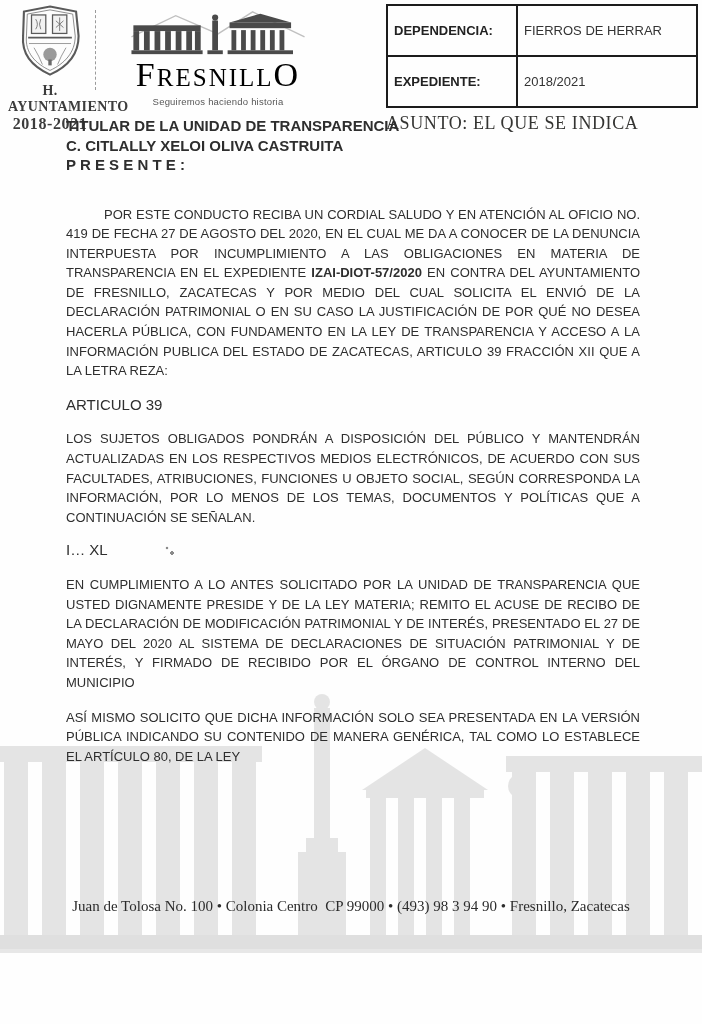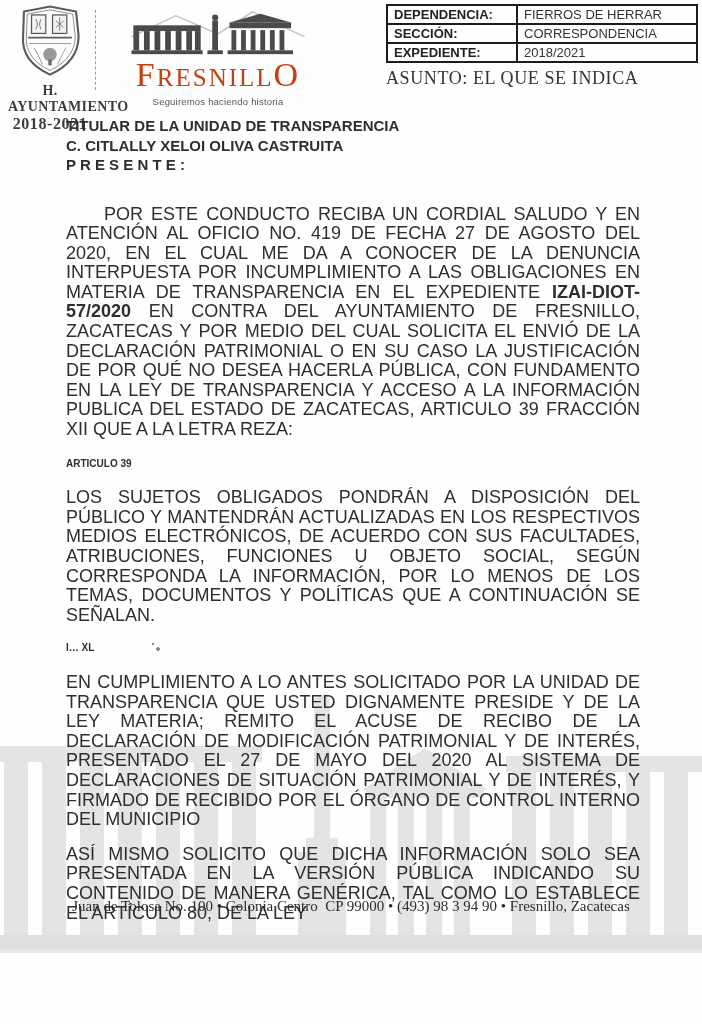--- a/index.html
+++ b/index.html
@@ -12,37 +12,37 @@
     color:#2e2e2e;
   }
 
   
   .crest{position:absolute;left:8px;top:4px;width:84px;text-align:center;}
   .crest-caption1{font-family:"Liberation Serif", serif;font-size:14px;font-weight:bold;letter-spacing:.4px;color:#3c3c3c;margin-top:1px;}
   .crest-caption2{font-family:"Liberation Serif", serif;font-size:16px;font-weight:bold;letter-spacing:.6px;color:#3c3c3c;}
   .header-divider{position:absolute;left:95px;top:10px;height:80px;border-left:1px dashed #9b9b9b;}
 
   .logo{position:absolute;left:112px;top:8px;width:212px;text-align:center;}
-  .wordmark{font-family:"Liberation Serif", serif;color:#c2410c;letter-spacing:2px;line-height:30px;margin-top:-2px;white-space:nowrap;}
+  .wordmark{font-family:"Liberation Serif", serif;color:#000000;letter-spacing:2px;line-height:30px;margin-top:-2px;white-space:nowrap;}
   .wordmark .big{font-size:34px;}
   .wordmark .mid{font-size:25px;}
   .tagline{font-size:9.5px;color:#575757;margin-top:0px;letter-spacing:.2px;}
 
   .ref{position:absolute;left:386px;top:4px;width:312px;}
   .ref table{width:100%;border-collapse:collapse;font-size:13px;table-layout:fixed;}
-  .ref td{border:2px solid #1c1c1c;padding:0 6px;height:17px;overflow:hidden;white-space:nowrap;color:#333;}
+  .ref td{border:2px solid #1c1c1c;padding:16px 6px;height:17px;overflow:hidden;white-space:nowrap;color:#333;}
   .ref td.lbl{font-weight:bold;width:116px;color:#222;}
   .asunto{margin-top:5px;font-family:"Liberation Serif", serif;font-size:18px;letter-spacing:.6px;color:#343432;}
 
   
   .letter{position:absolute;left:66px;top:116px;width:574px;}
   .addr{font-size:15px;font-weight:bold;line-height:19.5px;margin:0 0 30px 0;}
-  .letter p{font-size:18px;line-height:19.6px;text-align:justify;margin:0 0 14px 0;}
+  .letter p{font-size:13px;line-height:19.6px;text-align:justify;margin:0 0 14px 0;}
   .letter p.indent{text-indent:38px;}
-  .letter h3{font-size:10px;line-height:19.6px;margin:8px 0 15px 0;font-weight:bold;}
+  .letter h3{font-size:15px;line-height:19.6px;margin:8px 0 15px 0;font-weight:normal;}
   .letter .gap13{margin-bottom:13px;}
   .letter .gap15{margin-bottom:15px;}
   .pen-mark{display:inline-block;width:12px;height:12px;margin-left:56px;vertical-align:-2px;
     background:radial-gradient(circle at 3px 3px,#8a8a8a 1.4px,transparent 1.6px),
                radial-gradient(circle at 8px 8px,#8a8a8a 1.7px,transparent 1.9px);}
 
   
   .watermark{position:absolute;left:0;top:690px;width:702px;height:270px;opacity:.42;pointer-events:none;}
 
   
@@ -104,24 +104,20 @@
   </div>
 
   <div class="ref">
     <table>
       <tbody>
           <tr>
         <td class="lbl">DEPENDENCIA:</td>
         <td>FIERROS DE HERRAR</td>
       </tr>
       <tr>
-        <td class="lbl">SECCIÓN:</td>
-        <td>CORRESPONDENCIA</td>
-      </tr>
-      <tr>
         <td class="lbl">EXPEDIENTE:</td>
         <td>2018/2021</td>
       </tr>
     </tbody>
       </table>
     <div class="asunto">ASUNTO: EL QUE SE INDICA</div>
   </div>
 
   <div class="watermark">
     <svg width="702" height="270" viewBox="0 0 702 270">

